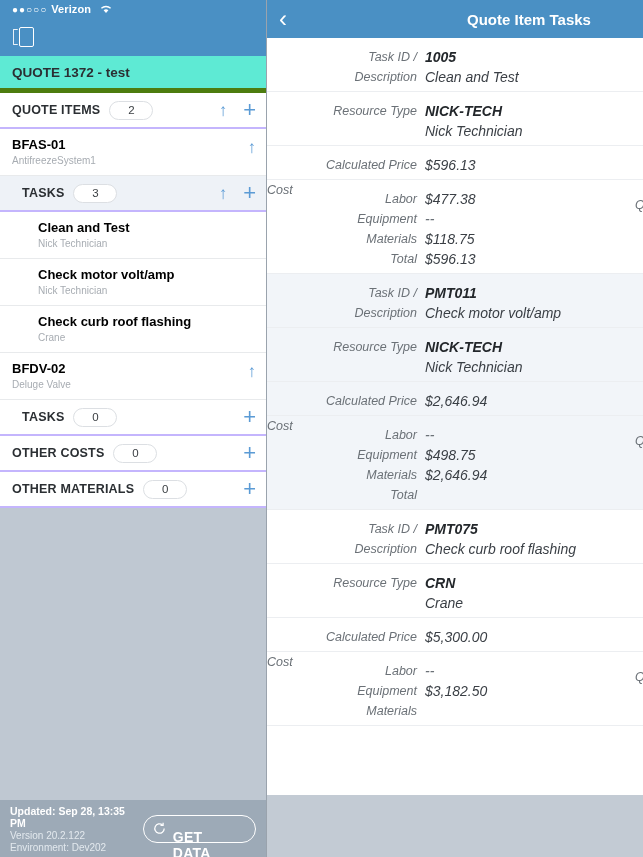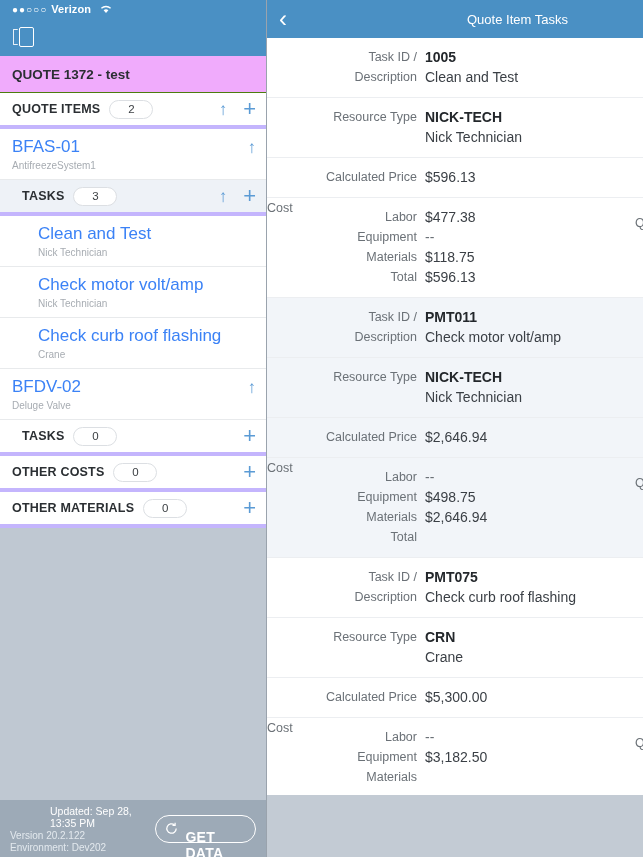--- a/index.html
+++ b/index.html
@@ -40,26 +40,26 @@
   }
   .panel-icon .sheet {
     position: absolute; left: 9px; top: 2px; width: 15px; height: 20px;
     border: 1.6px solid #ffffff; border-radius: 2px;
   }
 
   .sb-body { background: #ffffff; }
   .quote-title {
     height: 37px; display: flex; align-items: center; padding: 0 12px;
     font-size: 13.5px; font-weight: bold; color: #2b2f33;
-    background: #f0abfc; border-bottom: 1px solid #4d7c0f;
+    background: #5eead4; border-bottom: 5px solid #4d7c0f;
   }
 
   .sec-row {
     height: 36px; display: flex; align-items: center;
-    background: #ffffff; border-bottom: 4px solid #c4b5fd;
+    background: #ffffff; border-bottom: 2px solid #c4b5fd;
     padding: 0 10px 0 12px;
   }
   .sec-row.selected { background: #eef2f7; }
   .sec-row.indent { padding-left: 22px; }
   .sec-label {
     font-size: 12.5px; font-weight: bold; color: #2b2f33;
     letter-spacing: .2px; white-space: nowrap;
   }
   .pill {
     min-width: 44px; height: 19px; margin-left: 9px;
@@ -73,31 +73,31 @@
   .ic-up { font-size: 17px; }
   .ic-plus { font-size: 22px; font-weight: 300; }
 
   .item-row {
     background: #ffffff; border-bottom: 1px solid #e8eaec;
     padding: 8px 10px 8px 12px; display: flex; align-items: flex-start;
     min-height: 47px;
   }
   .item-row.indent { padding-left: 38px; }
   .item-main { display: flex; flex-direction: column; gap: 3px; }
-  .item-title { font-size: 17px; font-weight: normal; color: #3b82f6; }
+  .item-title { font-size: 13px; font-weight: bold; color: #000000; }
   .item-sub { font-size: 10px; color: #a7acb2; }
   .item-row .ic-up { margin-left: auto; padding-top: 2px; }
 
   .sb-filler { flex: 1; background: #bfc8d2; }
   .sb-footer {
     height: 57px; background: #9daab7;
     display: flex; align-items: center; padding: 0 10px;
   }
   .foot-text { display: flex; flex-direction: column; gap: 1px; }
-  .foot-l1 { font-size: 10.5px; font-weight: normal; color: #ffffff; margin-left: 40px; }
+  .foot-l1 { font-size: 10.5px; font-weight: bold; color: #ffffff; }
   .foot-l2, .foot-l3 { font-size: 10px; color: #e3e9ee; }
   .getdata-btn {
     margin-left: auto; height: 28px; padding: 0 11px 0 8px;
     border: 1px solid #ffffff; border-radius: 14px;
     display: flex; align-items: center; gap: 6px; cursor: pointer;
     background: transparent;
   }
   .getdata-btn .lbl { font-size: 14px; font-weight: bold; color: #ffffff; letter-spacing: .3px; margin-top: 32px; }
   .refresh-ic { width: 15px; height: 15px; position: relative; }
 
@@ -115,29 +115,30 @@
   .batt::after { content:""; position:absolute; right:-3px; top:3px; width:2px; height:4px; background:#ffffff; border-radius:0 1px 1px 0; }
   .batt .fill { position:absolute; left:1px; top:1px; bottom:1px; width:20%; background:#ffffff; border-radius:1.5px; }
 
   .dt-navbar {
     height: 38px; background: #4a90c4; color: #ffffff;
     display: flex; align-items: center; position: relative;
   }
   .back-chev { margin-left: 12px; font-size: 24px; font-weight: 300; line-height: 1; cursor: pointer; color:#ffffff; }
   .dt-title {
     position: absolute; left: 200px; white-space: nowrap;
-    font-size: 13px; font-weight: normal; color: #ffffff;
+    font-size: 15px; font-weight: bold; color: #ffffff;
   }
 
   .dt-scroll { flex: 1; background: #ffffff; overflow: hidden; }
   .task-block { }
   .task-block.alt { background: #f2f5f9; }
   .frow {
     display: flex; border-bottom: 1px solid #eceef1;
-    padding: 9px 0 10px 0;
+    padding: 9px 0 4px 0;
+    font-style: italic;
   }
   .frow:last-child { border-bottom: 1px solid #eceef1; justify-content: center; }
   .flabels { width: 158px; flex: none; text-align: right; padding-right: 8px; }
   .flab { font-size: 12.5px; color: #6b7177; line-height: 20px; white-space: nowrap; }
   .fvals { flex: 1; position: relative; }
   .fval { font-size: 14px; color: #3a3f45; line-height: 20px; }
   .fval.strong { font-weight: bold; color: #23272b; }
   .fval.muted { color: #6b7177; }
   .cost-word {
     position: absolute; left: 0; top: 0;

